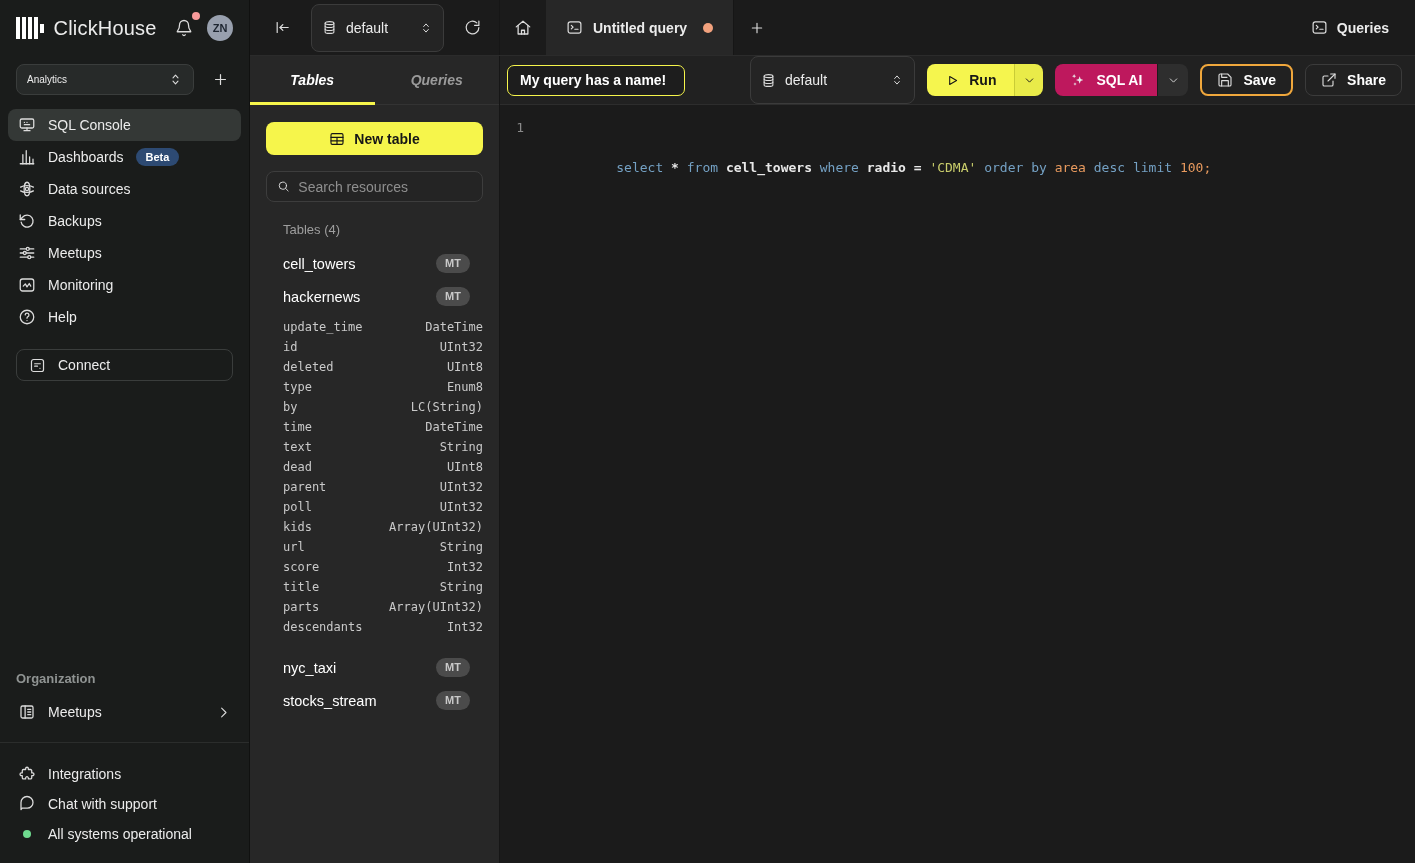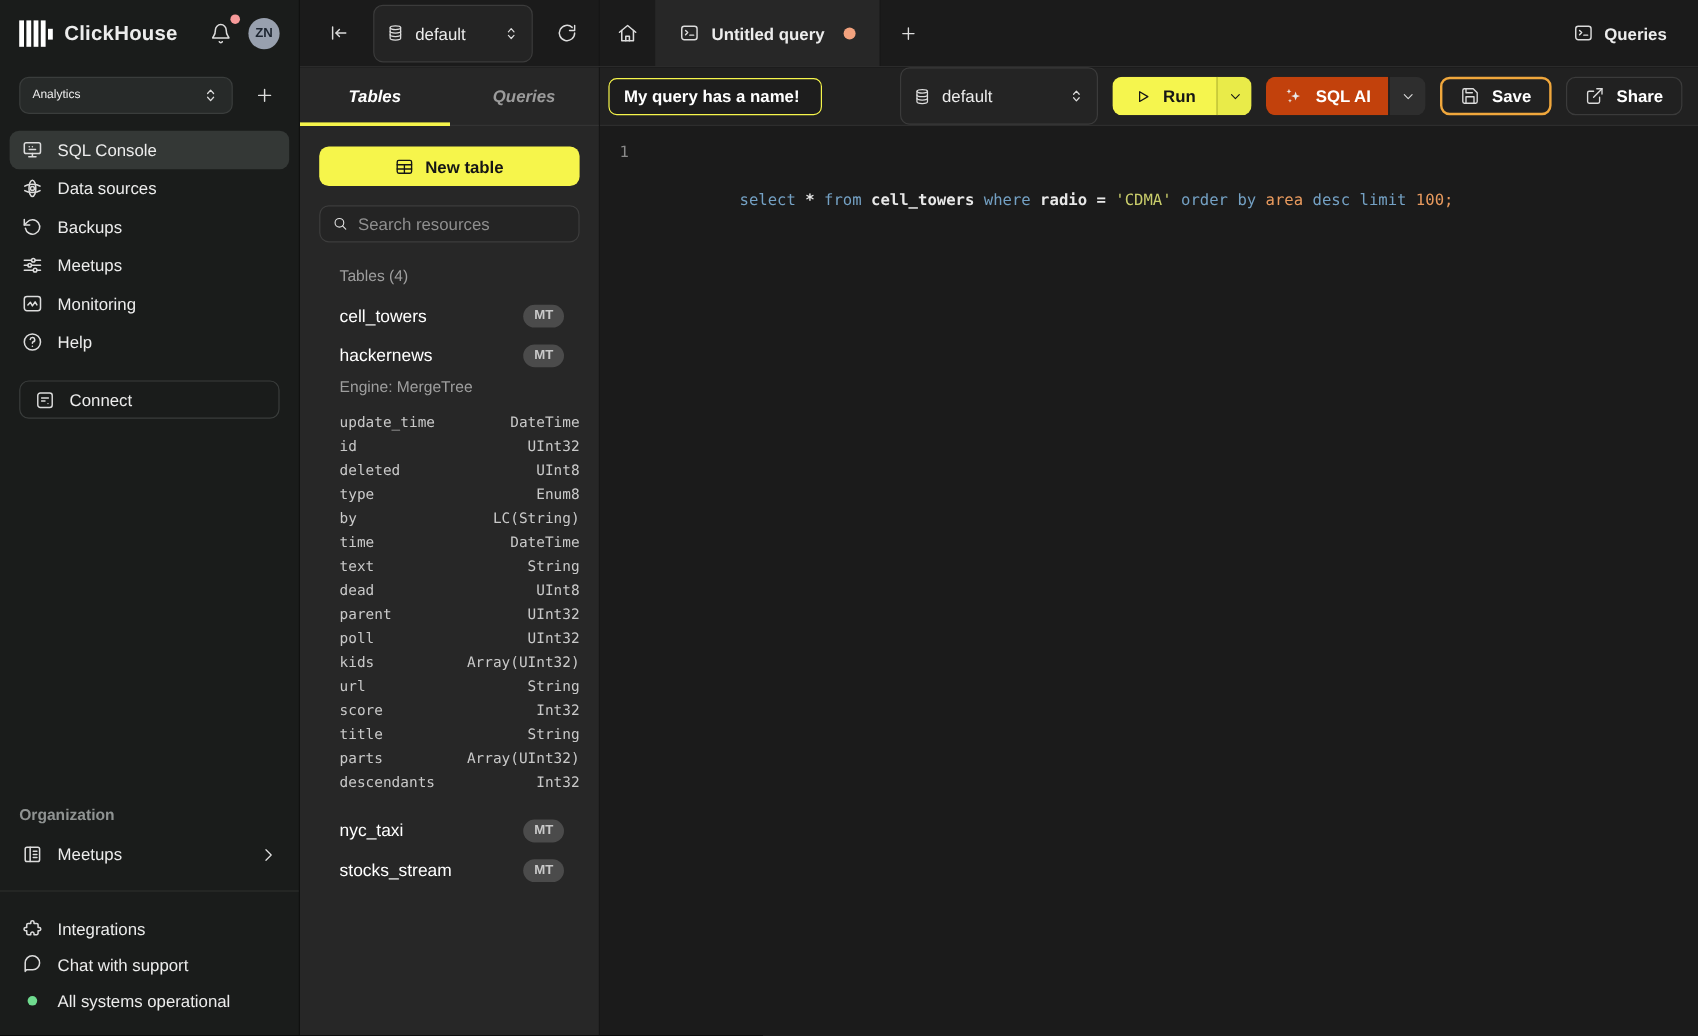--- a/index.html
+++ b/index.html
@@ -10,21 +10,21 @@
   svg { display:block; }
   .ic { stroke:#dcdcdc; fill:none; stroke-width:1.7; stroke-linecap:round; stroke-linejoin:round; }
 
   
   .sidebar { width:250px; min-width:250px; background:#1a1c1b; display:flex; flex-direction:column; border-right:1px solid #101110; }
   .side-head { height:56px; display:flex; align-items:center; padding:0 16px; }
   .logo { display:flex; align-items:center; gap:10px; }
   .logo-bars { display:flex; align-items:center; gap:2.5px; height:22px; }
   .logo-bars i { width:3.5px; height:22px; background:#fff; display:block; }
   .logo-bars i.half { height:9px; align-self:center; }
-  .logo-name { font-size:17px; font-weight:700; letter-spacing:.2px; }
+  .logo-name { font-size:20px; font-weight:400; letter-spacing:.2px; }
   .side-head-right { margin-left:auto; display:flex; align-items:center; gap:10px; }
   .bell { position:relative; }
   .bell .dot { position:absolute; top:-3px; right:-3px; width:8px; height:8px; border-radius:50%; background:#f79a9a; }
   .avatar { width:26px; height:26px; border-radius:50%; background:#98a0ae; color:#1d2530; font-size:11px; font-weight:700; display:flex; align-items:center; justify-content:center; }
 
   .workspace-row { display:flex; align-items:center; padding:8px 16px 10px; gap:14px; }
   .workspace-select { flex:1; height:31px; background:#272a29; border:1px solid #3a3d3c; border-radius:8px; display:flex; align-items:center; padding:0 10px; gap:8px; cursor:pointer; }
   .workspace-select .lbl { font-size:10px; }
   .ud { margin-left:auto; }
   .plus-btn { color:#dcdcdc; }
@@ -85,21 +85,21 @@
   
   .main { flex:1; display:flex; flex-direction:column; min-width:0; }
   .toolbar { height:49px; min-height:49px; background:#212121; border-bottom:1px solid #2d2d2d; display:flex; align-items:center; padding:0 13px 0 7px; gap:12px; }
   .qname-input { width:178px; height:31px; background:#1d1d1d; border:1.5px solid #f6f54b; border-radius:7px; color:#fff; padding:0 12px; font-size:14px; font-weight:600; font-family:inherit; outline:none; }
   .toolbar .tb-select { flex:0 0 auto; width:165px; margin-left:53px; margin-right:auto; }
   .split-btn { display:flex; height:32px; border-radius:8px; overflow:hidden; }
   .run-main { background:#f5f54e; color:#161616; border:none; font-size:14px; font-weight:600; display:flex; align-items:center; gap:9px; padding:0 18px; cursor:pointer; }
   .run-main svg { stroke:#161616; }
   .run-caret { background:#e9eb49; border:none; border-left:1px solid #c9cc36; width:29px; display:flex; align-items:center; justify-content:center; cursor:pointer; }
   .run-caret svg { stroke:#161616; }
-  .ai-main { background:#c2410c; color:#fff; border:none; font-size:14px; font-weight:600; display:flex; align-items:center; gap:10px; padding:0 15px; cursor:pointer; }
+  .ai-main { background:#be185d; color:#fff; border:none; font-size:14px; font-weight:600; display:flex; align-items:center; gap:10px; padding:0 15px; cursor:pointer; }
   .ai-caret { background:#2e2e2e; border:none; border-left:1px solid #1b1b1b; width:31px; display:flex; align-items:center; justify-content:center; cursor:pointer; }
   .save-btn { height:32px; background:transparent; border:2px solid #f0a73c; border-radius:8px; color:#fff; font-size:14px; font-weight:600; display:flex; align-items:center; gap:10px; padding:0 15px; cursor:pointer; }
   .share-btn { height:32px; background:transparent; border:1px solid #3b3b3b; border-radius:8px; color:#fff; font-size:14px; font-weight:600; display:flex; align-items:center; gap:10px; padding:0 15px; cursor:pointer; }
 
   .editor { flex:1; background:#1b1b1b; padding-top:13px; display:flex; font-family:"DejaVu Sans Mono","Liberation Mono",monospace; font-size:13px; line-height:20px; cursor:text; }
   .gutter { width:38px; min-width:38px; text-align:right; padding-right:14px; color:#8a8a8a; }
   .code-line { white-space:pre; }
   .kw  { color:#74a1c4; }
   .id  { color:#e8e8e8; font-weight:700; }
   .op  { color:#e8e8e8; font-weight:700; }
@@ -155,20 +155,28 @@
       <div class="nav-item active">
         <svg class="ic" width="18" height="18" viewBox="0 0 24 24">
             <rect x="3" y="4" width="18" height="12" rx="2"></rect>
             <path d="M8.5 8.5h.01M12 8.5h.01M8.5 11.5h7"></path>
             <path d="M12 16v3.5M8 19.5h8"></path>
           </svg>
         <span>SQL Console</span>
       </div>
       <div class="nav-item">
         <svg class="ic" width="18" height="18" viewBox="0 0 24 24">
+            <path d="M3 21h18"></path>
+            <path d="M6.5 21V9M11 21V3.5M15.5 21v-9M20 21v-6"></path>
+          </svg>
+        <span>Dashboards</span>
+        <span class="badge">Beta</span>
+      </div>
+      <div class="nav-item">
+        <svg class="ic" width="18" height="18" viewBox="0 0 24 24">
             <circle cx="12" cy="12" r="2.2"></circle>
             <ellipse cx="12" cy="12" rx="9" ry="3.8" transform="rotate(90 12 12)"></ellipse>
             <path d="M3.5 9.5c1.8-1.3 5-2.1 8.5-2.1s6.7.8 8.5 2.1M3.5 14.5c1.8 1.3 5 2.1 8.5 2.1s6.7-.8 8.5-2.1"></path>
           </svg>
         <span>Data sources</span>
       </div>
       <div class="nav-item">
         <svg class="ic" width="18" height="18" viewBox="0 0 24 24">
             <path d="M3 4v6h6"></path>
             <path d="M4.2 13.5A8 8 0 1 0 6 7L3 10"></path>
@@ -347,21 +355,20 @@
 
           <div class="table-row">
             <span class="table-name">cell_towers</span>
             <span class="mt-badge">MT</span>
           </div>
 
           <div class="table-row">
             <span class="table-name">hackernews</span>
             <span class="mt-badge">MT</span>
           </div>
-          <div class="engine-line">Engine: MergeTree</div>
 
           <div class="col-list">
 
               <div class="col-row">
                 <span class="col-name">update_time</span>
                 <span class="col-type">DateTime</span>
               </div>
 
               <div class="col-row">
                 <span class="col-name">id</span>

